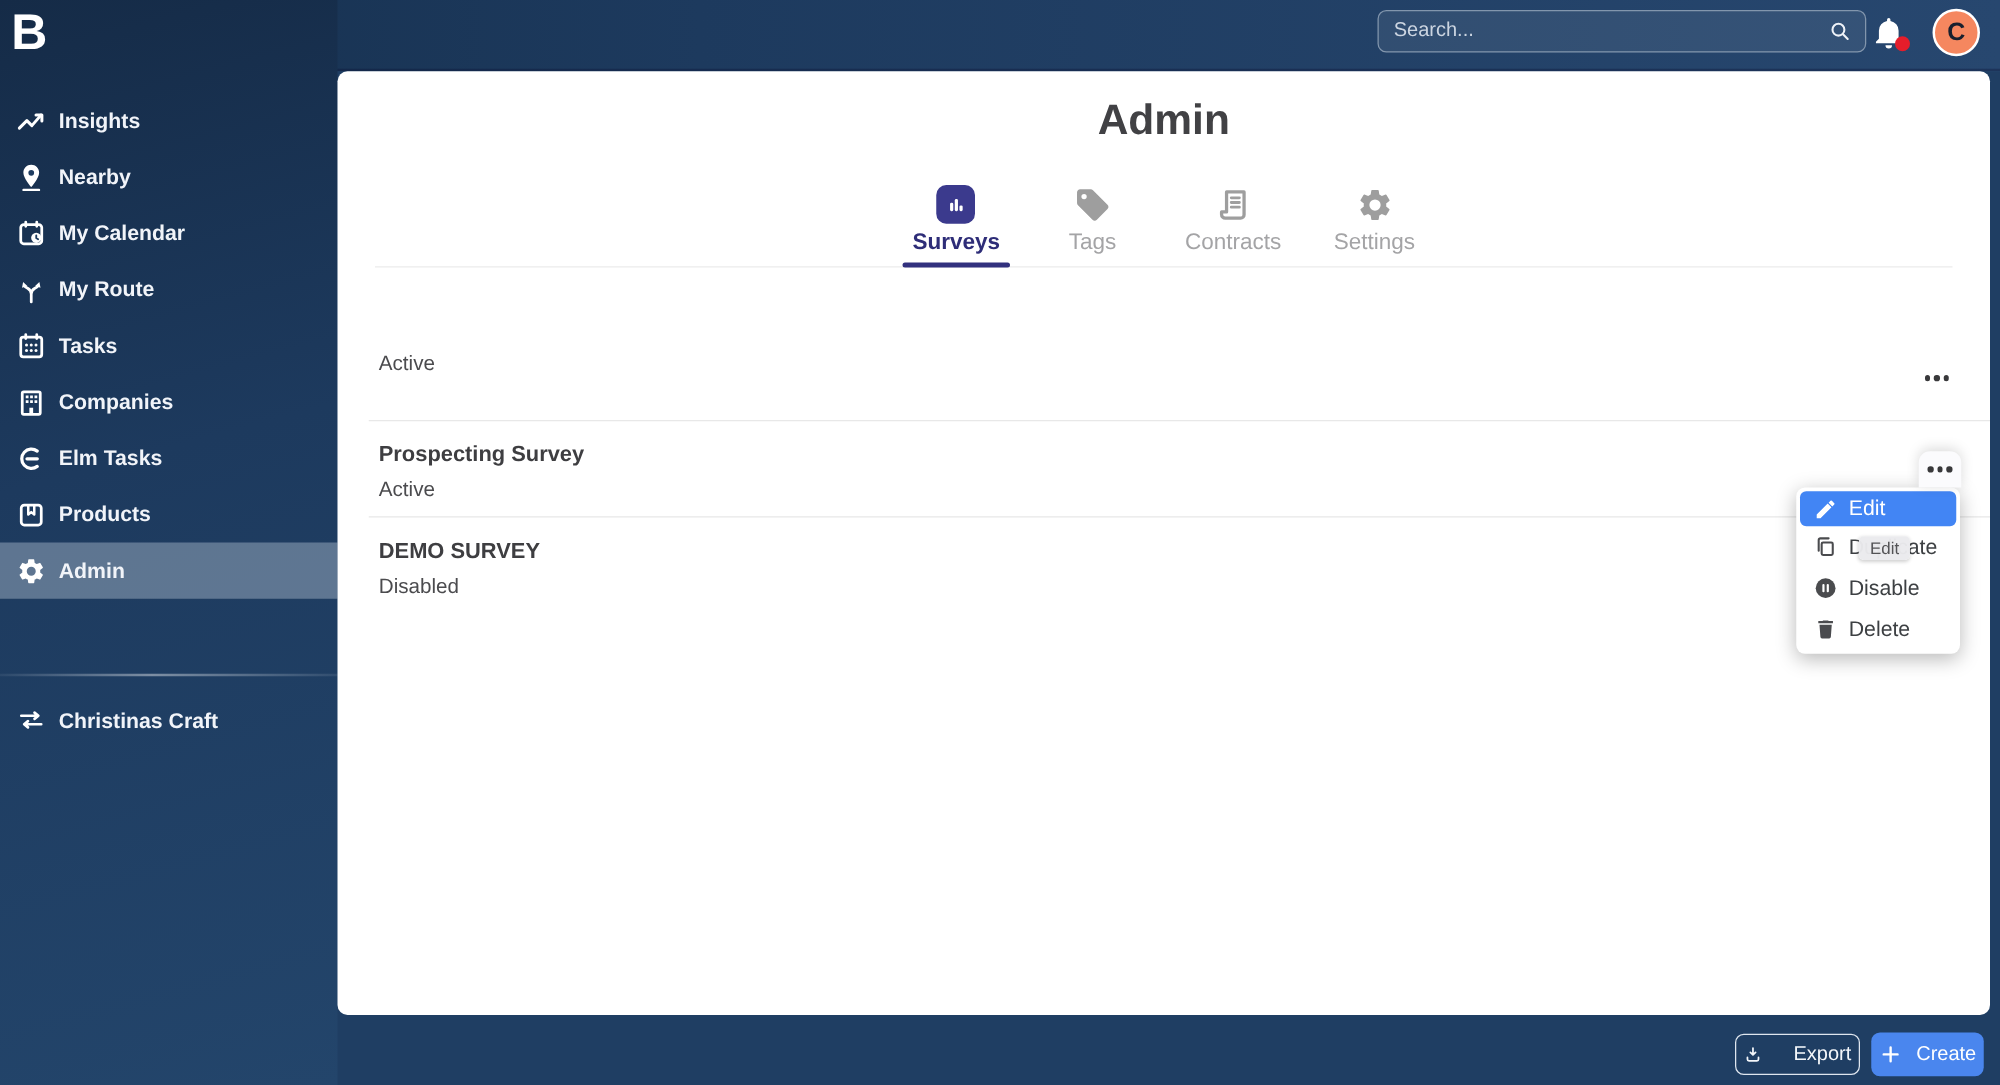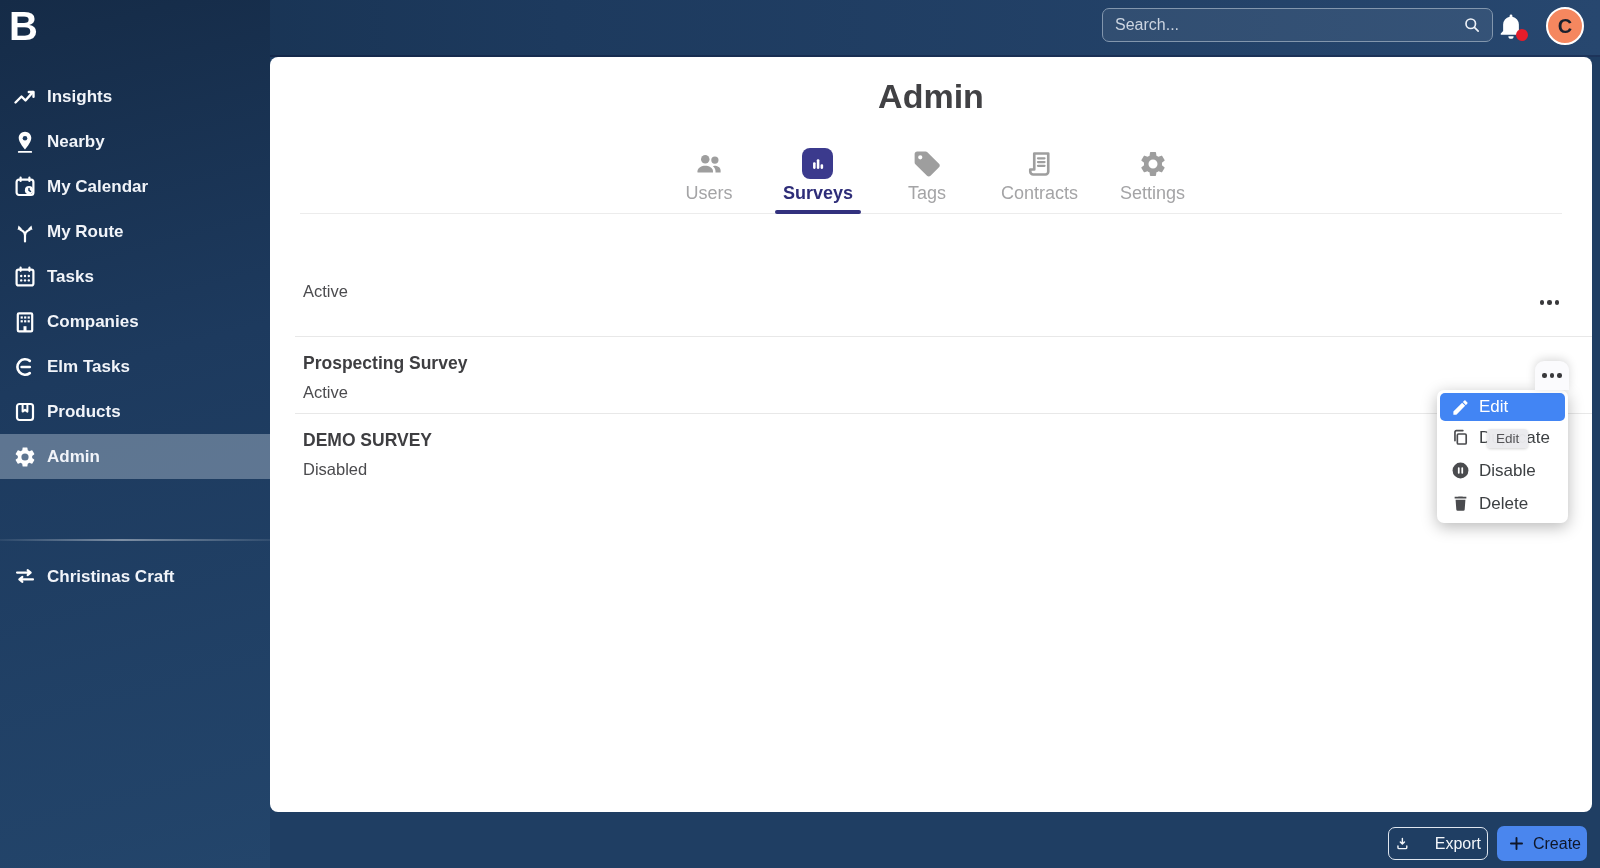--- a/index.html
+++ b/index.html
@@ -61,22 +61,22 @@
   .dots{display:flex;gap:3px;align-items:center;cursor:pointer;}
   .dots i{width:4.5px;height:4.5px;border-radius:50%;background:#39393b;display:block;}
   .row-menu-button{position:absolute;right:33px;top:40px;}
 
   
   .export-button{position:absolute;left:1388px;top:827px;width:100px;height:33px;box-sizing:border-box;
           border:1.5px solid #dfe6ef;border-radius:7px;background:transparent;color:#f3f6fa;
           display:flex;align-items:center;justify-content:center;gap:25px;font-size:16px;cursor:pointer;
           font-family:"Liberation Sans",sans-serif;}
   .create-button{position:absolute;left:1497px;top:826px;width:90px;height:35px;box-sizing:border-box;
-          border:none;border-radius:7px;background:#4a86ee;color:#0f172a;
-          display:flex;align-items:center;justify-content:flex-end;gap:7px;font-size:16px;cursor:pointer;
+          border:none;border-radius:7px;background:#4a86ee;color:#ffffff;
+          display:flex;align-items:center;justify-content:space-between;gap:7px;font-size:16px;cursor:pointer;
           font-family:"Liberation Sans",sans-serif;}
   .btn-icon{width:19px;height:19px;display:block;}
 
   
   .menu-trigger{position:absolute;left:1535px;top:361px;width:34px;height:29px;background:#fbfbfd;
           border-radius:9px 9px 0 0;box-shadow:0 -2px 10px rgba(0,0,0,.15);
           display:flex;align-items:center;justify-content:center;z-index:6;cursor:pointer;}
   .context-menu{position:absolute;left:1437px;top:390px;width:131px;box-sizing:border-box;background:#fff;
           border-radius:7px;box-shadow:0 4px 16px rgba(0,0,0,.28);padding:3px;z-index:5;}
   .menu-item{display:flex;align-items:center;gap:9px;height:33px;padding:0 10px;font-size:17px;
@@ -222,31 +222,20 @@
           </svg>
       </span>
       <span>Christinas Craft</span>
     </div>
   </aside>
 
   <main class="card">
     <h1 class="page-title">Admin</h1>
 
     <div class="tabs-wrap">
-      <div class="tab">
-        <span class="tab-icon">
-          <svg viewBox="0 0 24 24" fill="currentColor">
-              <circle cx="9" cy="8.2" r="3.4"></circle>
-              <path d="M2.8 17.8c0-3 3.4-4.5 6.2-4.5s6.2 1.5 6.2 4.5v.9H2.8z"></path>
-              <circle cx="16.7" cy="8.8" r="2.9"></circle>
-              <path d="M16.3 13.4c2.6 0 5 1.3 5 3.8v1.5h-4.1v-1c0-1.6-.8-2.9-2.1-3.9.4-.2.8-.4 1.2-.4z"></path>
-            </svg>
-        </span>
-        <span>Users</span>
-      </div>
       <div class="tab active">
         <span class="tab-icon">
           <span class="surveys-badge">
               <svg viewBox="0 0 24 24" fill="#fff">
                 <rect x="6.6" y="10" width="2.8" height="7.4" rx="1.2"></rect>
                 <rect x="10.7" y="6.8" width="2.8" height="10.6" rx="1.2"></rect>
                 <rect x="14.8" y="12.4" width="2.8" height="5" rx="1.2"></rect>
               </svg>
             </span>
         </span>

